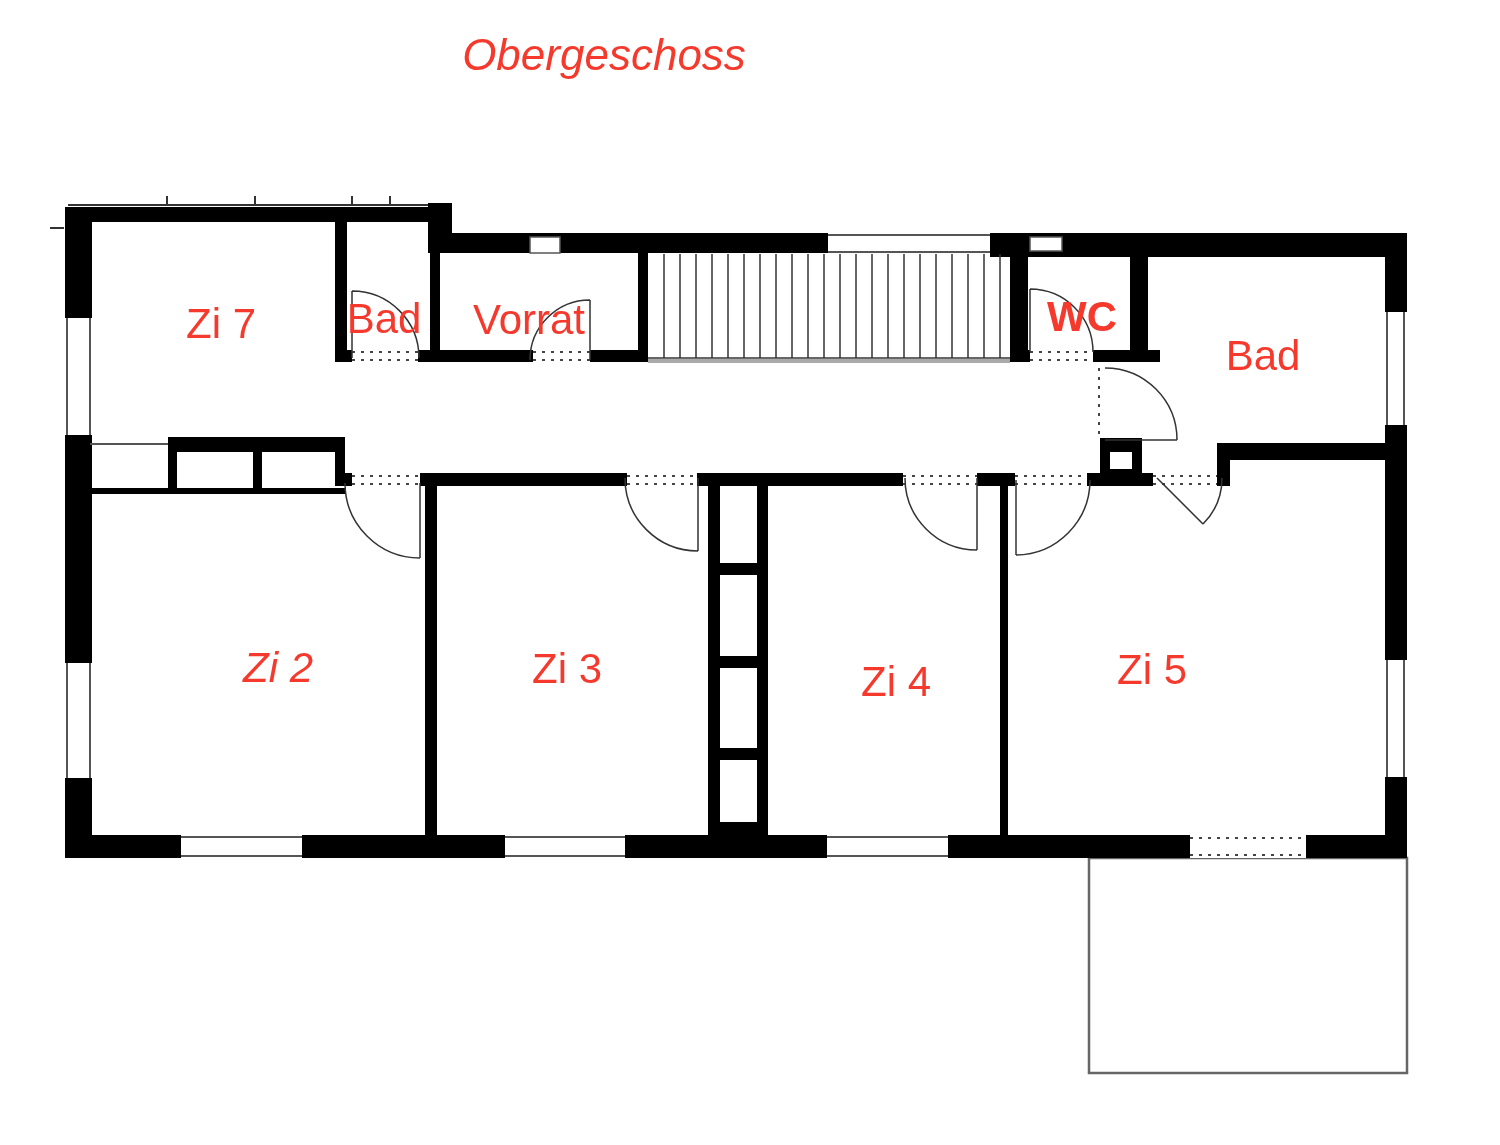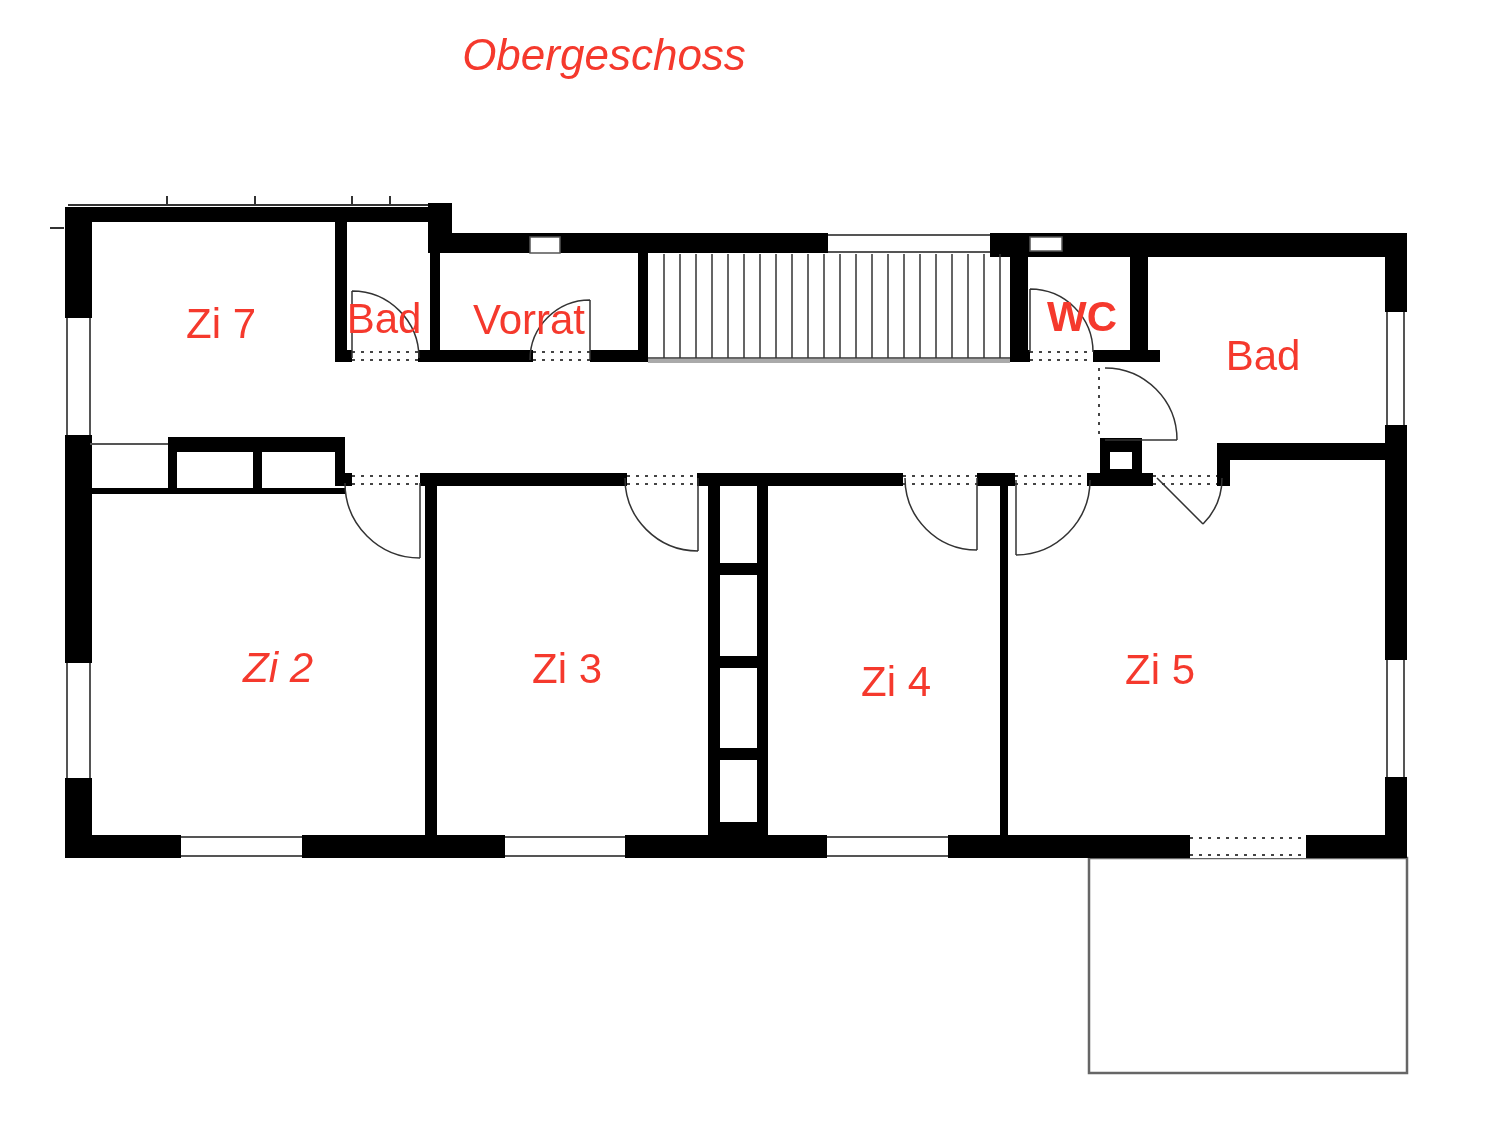--- a/index.html
+++ b/index.html
@@ -30,21 +30,21 @@
     font-style:italic;
   }
   .lbl-zi1{left:221px;top:324px;}
   .lbl-bad1{left:384px;top:319px;}
   .lbl-vorrat{left:529px;top:320px;}
   .lbl-wc{left:1082px;top:317px;font-weight:bold;}
   .lbl-bad2{left:1263px;top:356px;}
   .lbl-zi2{left:278px;top:668px;font-style:italic;}
   .lbl-zi3{left:567px;top:669px;}
   .lbl-zi4{left:896px;top:670px;margin-top:12px;}
-  .lbl-zi5{left:1152px;top:670px;margin-left:8px;}
+  .lbl-zi5{left:1152px;top:670px;}
 </style>
 </head>
 <body>
 
 <div id="stage">
 
   <svg id="plan-svg" width="1500" height="1145" viewBox="0 0 1500 1145">
 
     <g stroke="#333" stroke-width="2" fill="none">
       <line x1="68" y1="205" x2="449" y2="205"></line>

